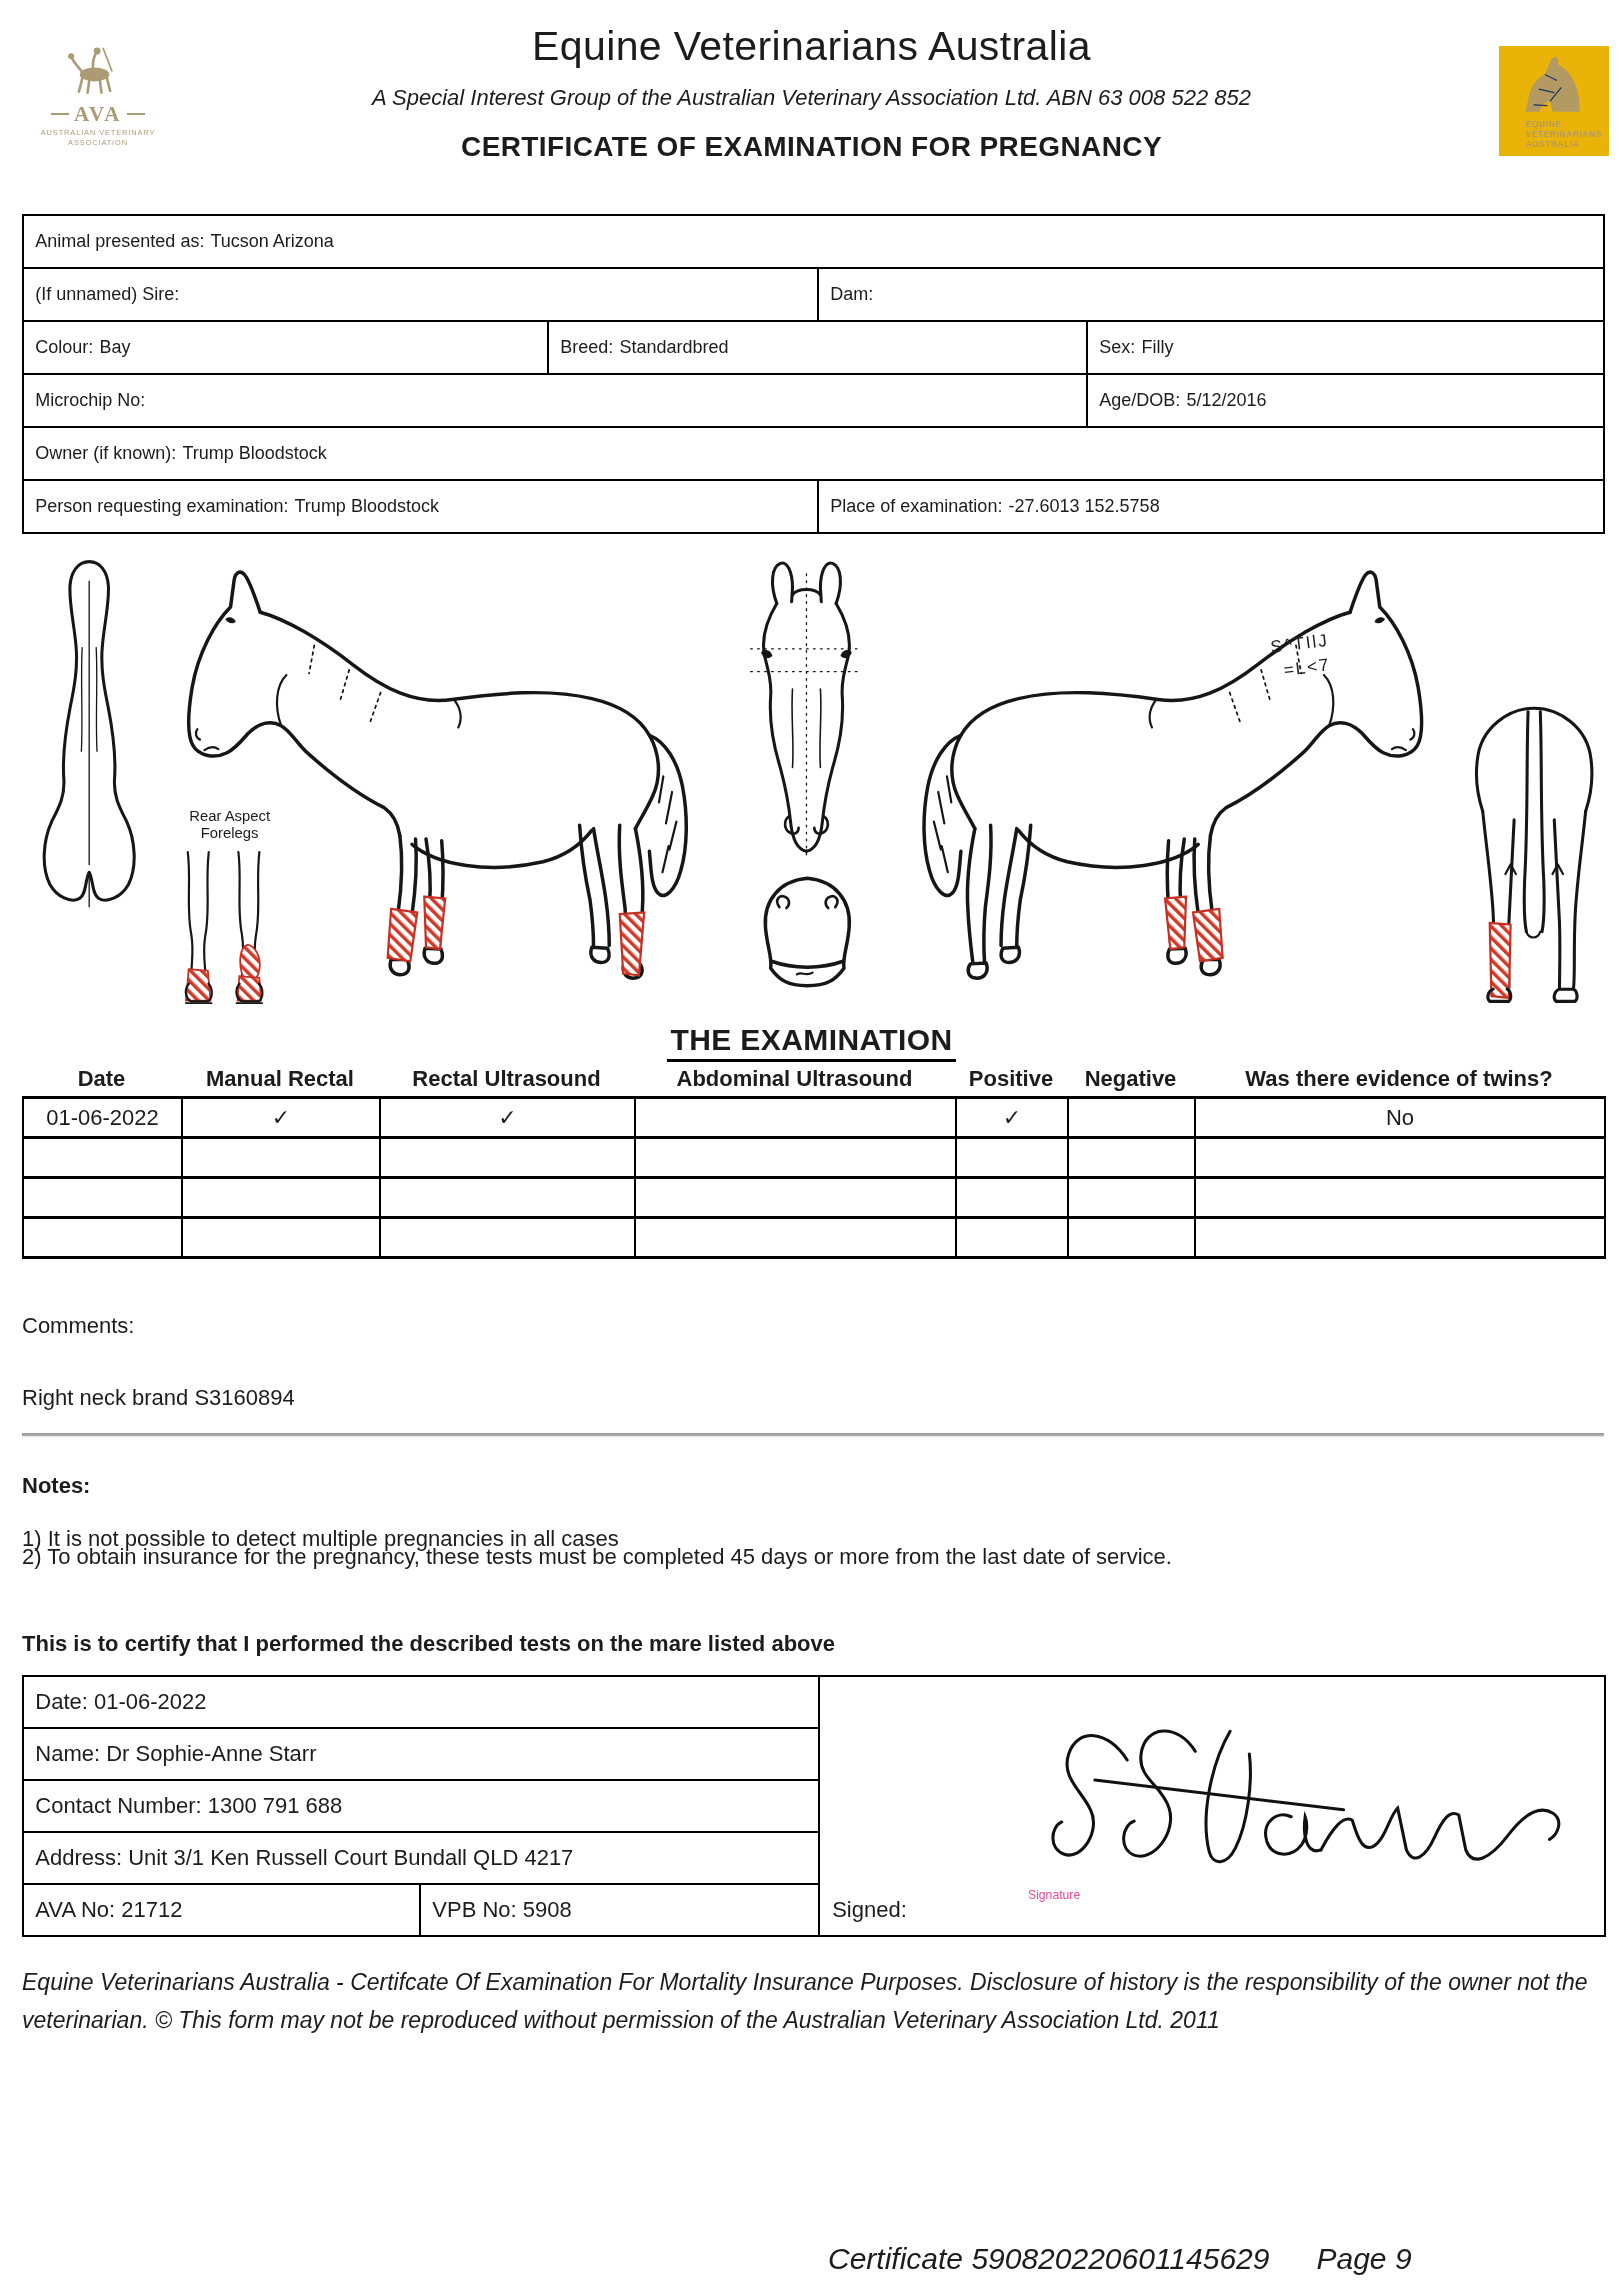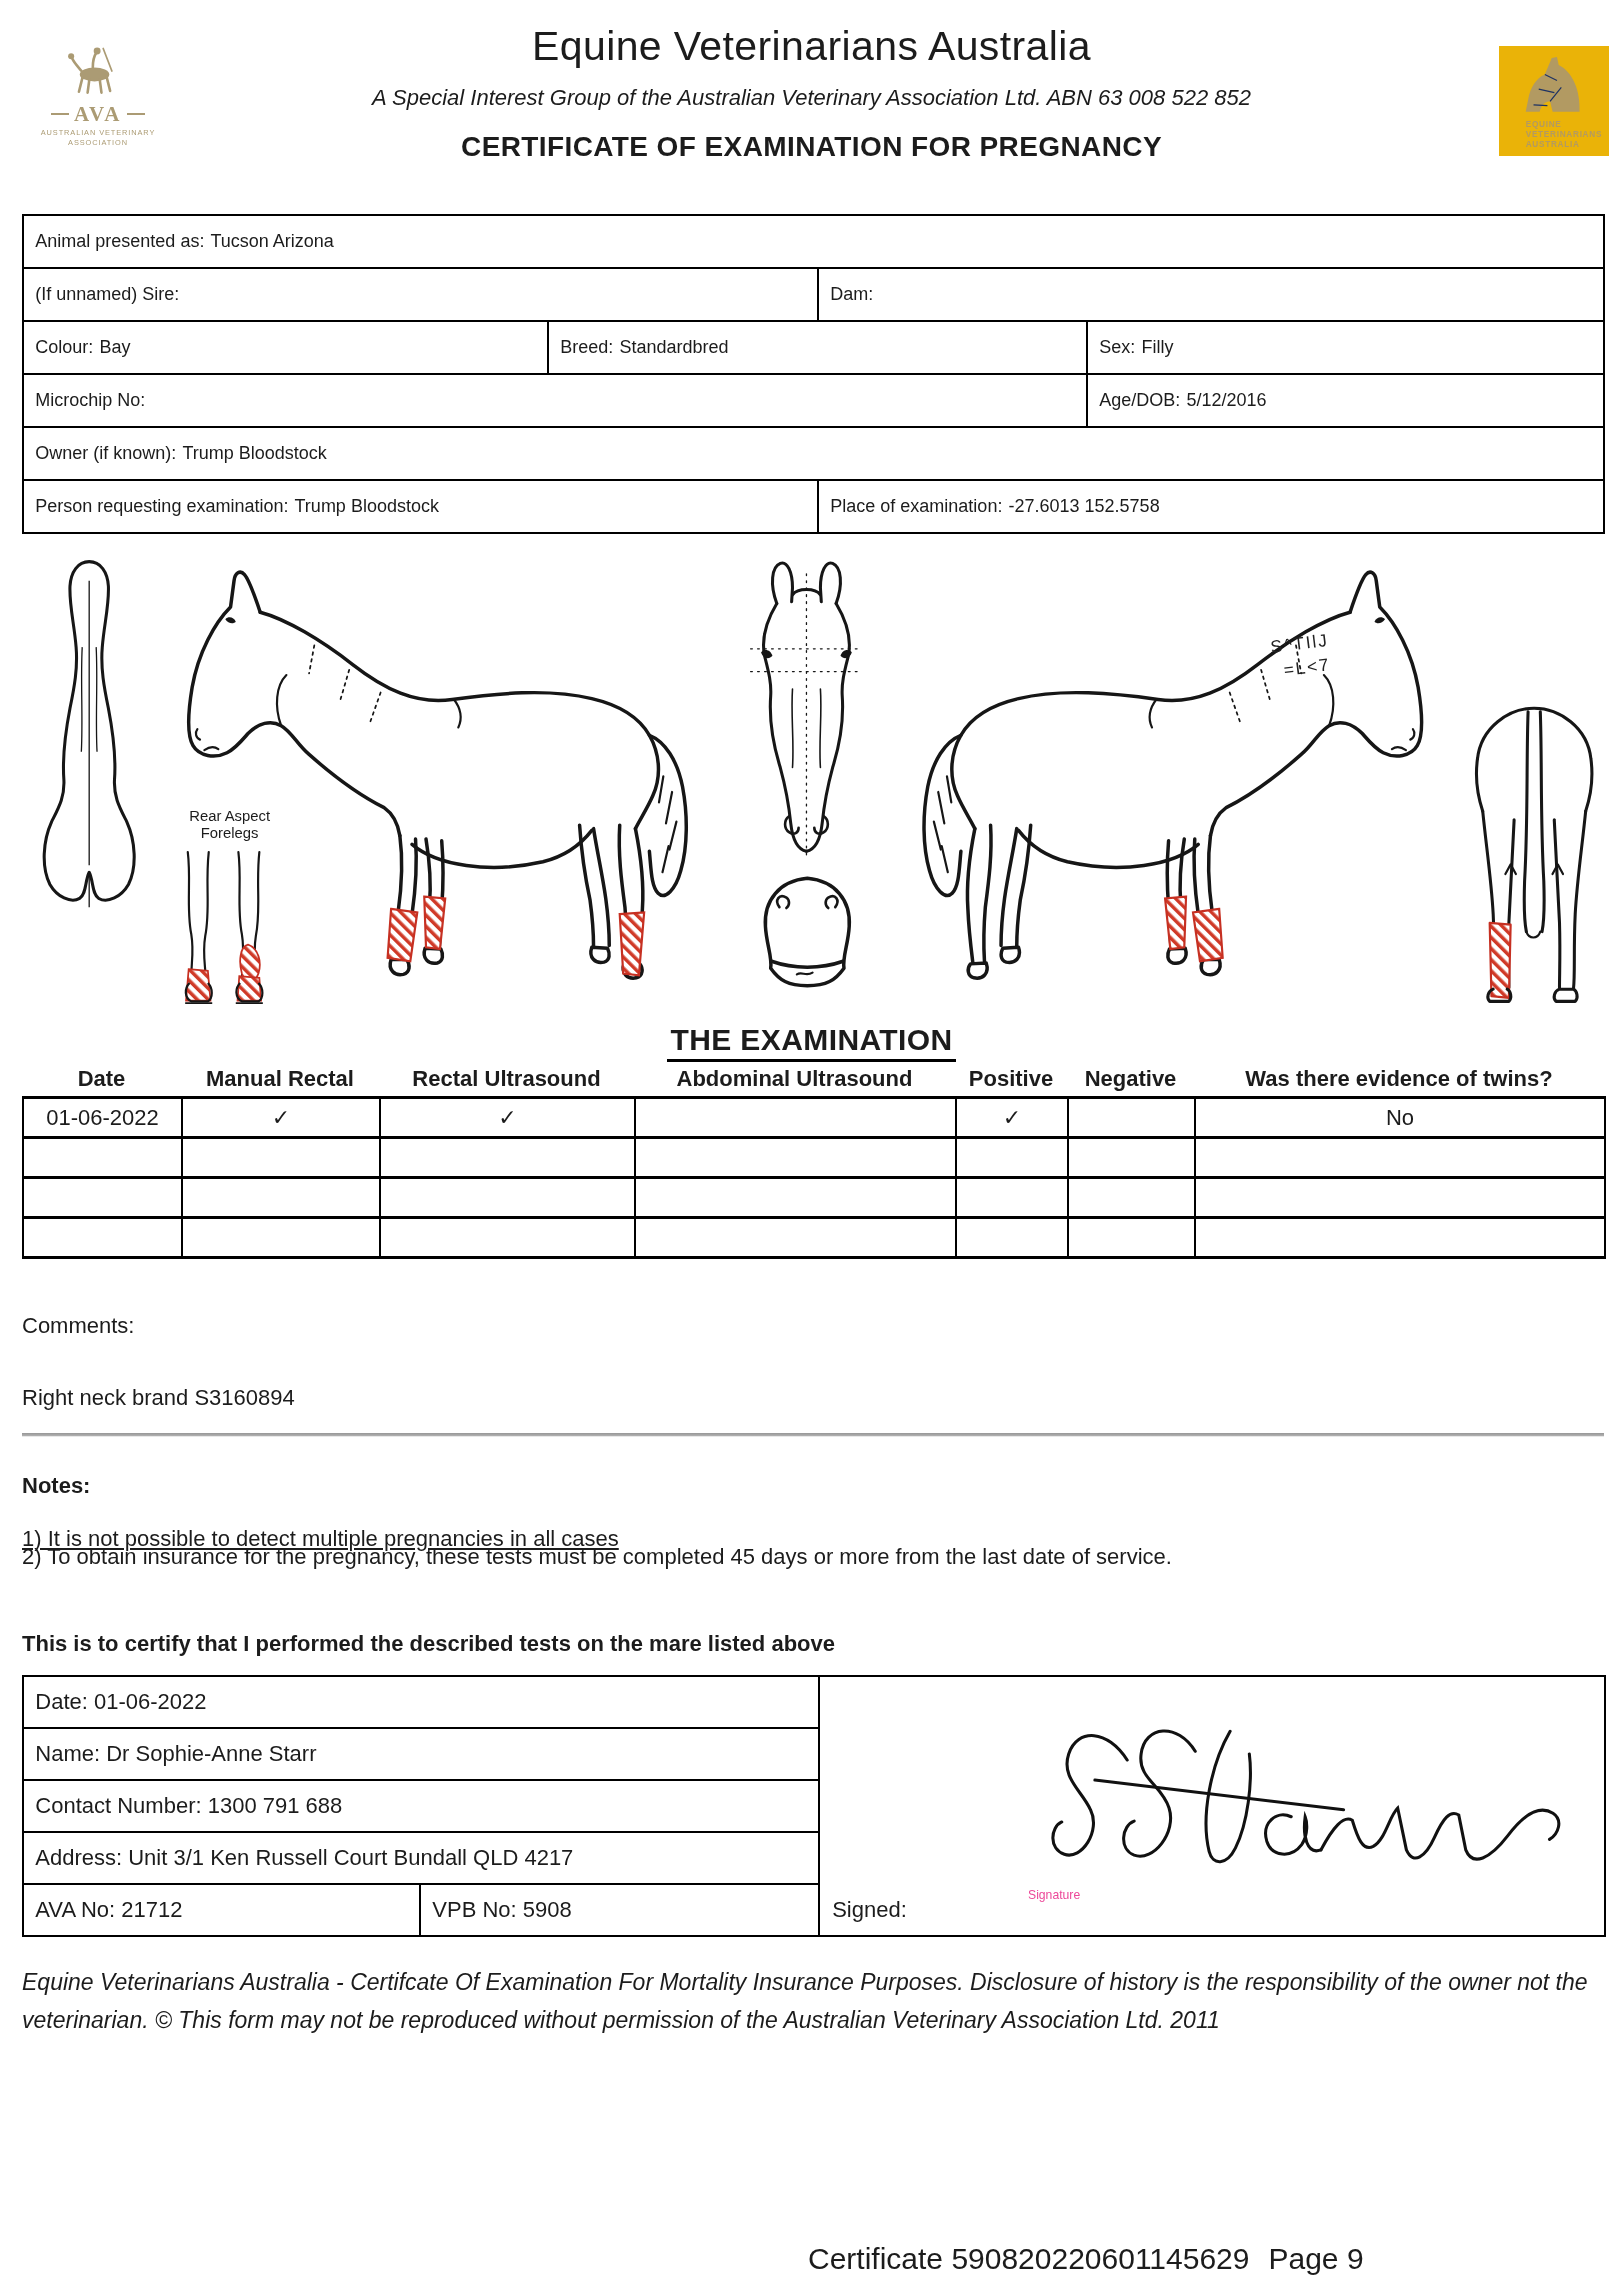--- a/index.html
+++ b/index.html
@@ -31,35 +31,35 @@
   .exam-head { top:1066px; left:22px; width:1582px; display:flex; }
   .exam-head span { font-weight:bold; font-size:22px; text-align:center; }
   .exam-table { left:22px; top:1096px; width:1582px; }
   .exam-table td { border:2.6px solid #000; border-top-width:3.5px; border-bottom-width:3.5px; height:40px; font-size:22px; text-align:center; vertical-align:middle; }
 
   
   .comments-label { left:22px; top:1313px; font-size:22px; }
   .comments-text  { left:22px; top:1385px; font-size:22px; }
   .divider { left:22px; top:1433px; width:1582px; height:4.4px; background:linear-gradient(#969696,#b2b2b2); border-bottom:1.7px solid #e8e8e8; }
   .notes-label { left:22px; top:1473px; font-size:22px; font-weight:bold; }
-  .note-1 { left:22px; top:1526px; font-size:22px;text-decoration:underline; }
+  .note-1 { left:22px; top:1526px; font-size:22px; }
   .note-2 { left:22px; top:1544px; font-size:22px; }
   .certify { left:22px; top:1631px; font-size:22px; font-weight:bold; }
 
   
   .vet-table { left:22px; top:1675px; width:1582px; }
   .vet-table td { border:2.6px solid #000; height:52px; font-size:22px; padding-left:11.3px; vertical-align:middle; white-space:nowrap; }
   .sig-cell { position:relative; padding:0 !important; }
   .signed-label { position:absolute; left:12.2px; bottom:12.2px; font-size:22px; }
   .sig-caption  { position:absolute; left:208px; bottom:33px; font-size:12.2px; color:#ec4899; }
   .sig-svg { position:absolute; left:0; top:0; }
 
   
   .disclaimer { left:22px; top:1963px; width:1584px; font-size:23px; font-style:italic; line-height:38px; }
-  .cert-line { left:808px; top:2242px; display:flex; gap:19px; font-size:30px; }
+  .cert-line { left:828px; top:2242px; display:flex; gap:47px; font-size:30px;font-style:italic; }
 
   svg text { font-family:"Liberation Sans", sans-serif; }
 </style>
 </head>
 <body>
 
 <div class="page">
 
   <div class="abs ava-logo">
     <svg width="122" height="52" viewBox="0 0 140 60">

